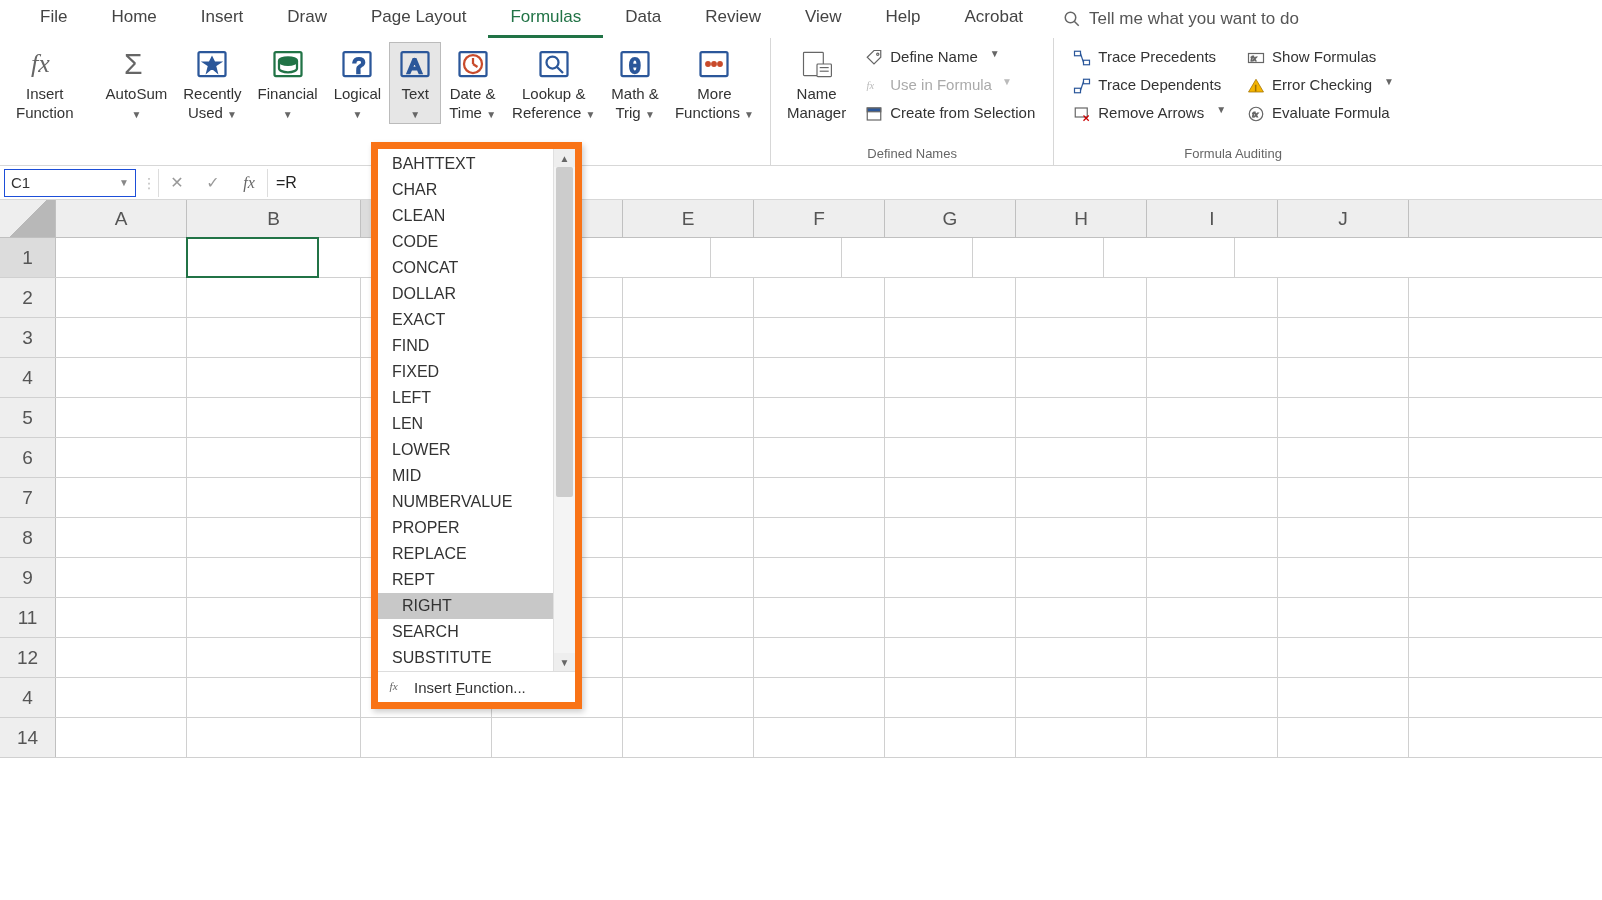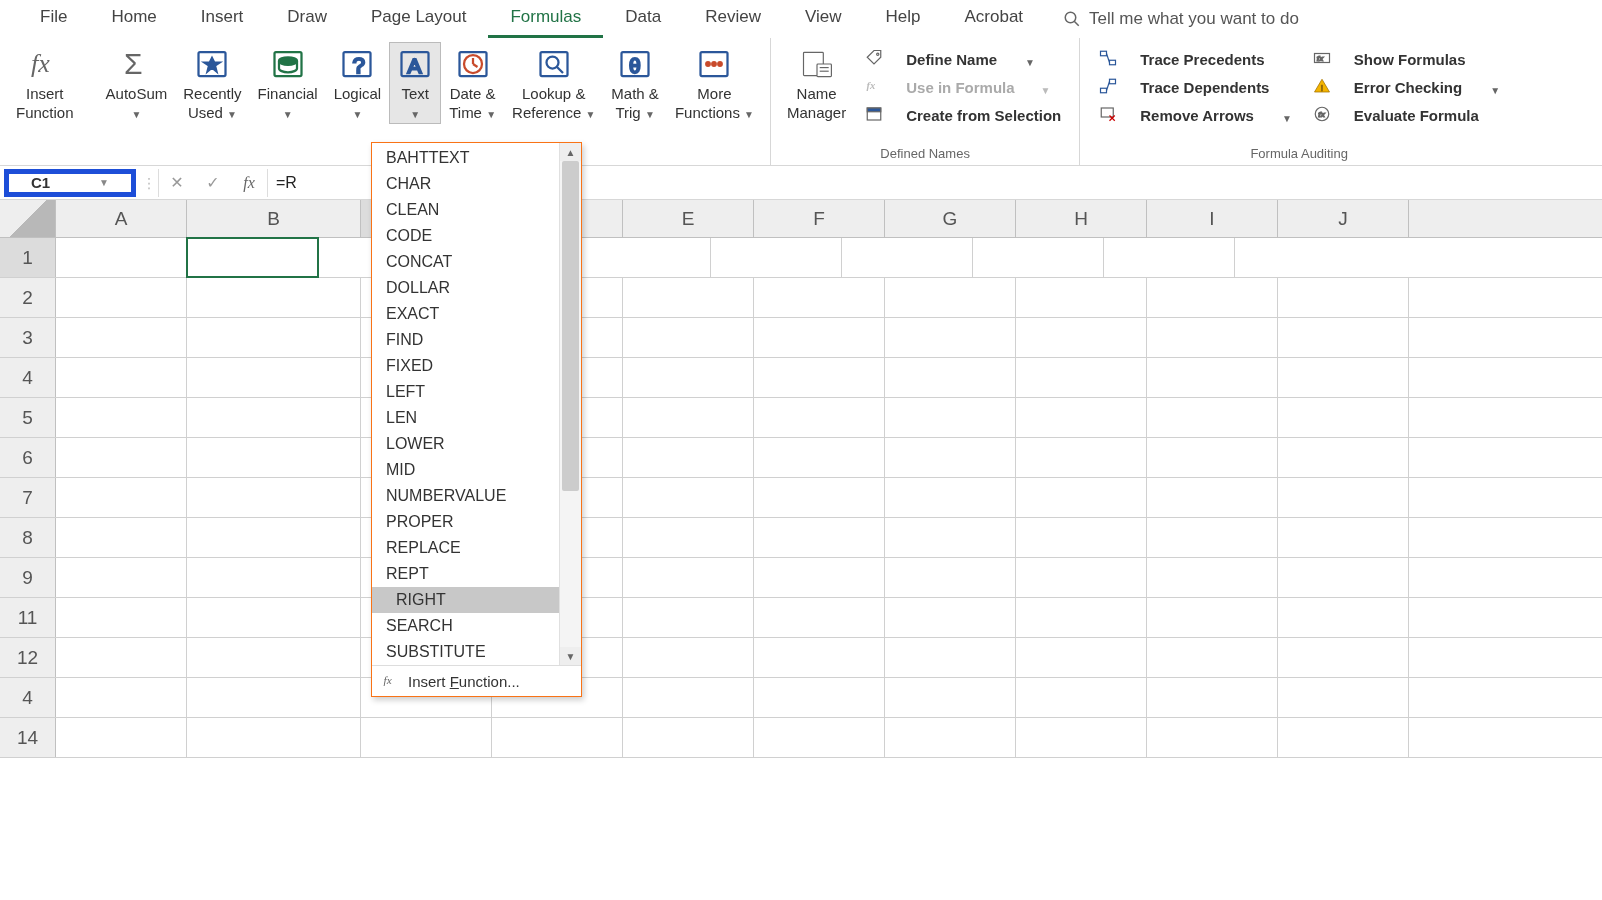--- a/index.html
+++ b/index.html
@@ -19,48 +19,48 @@
   .group-body { flex: 1; display: flex; align-items: flex-start; }
   .group-label { text-align: center; font-size: 13px; color: #666; padding: 2px 0 4px 0; }
   
   .btn-large { display: flex; flex-direction: column; align-items: center; justify-content: flex-start; padding: 4px 8px 0 8px; cursor: pointer; }
   .btn-large .icon { width: 36px; height: 36px; display: flex; align-items: center; justify-content: center; margin-bottom: 3px; }
   .btn-large .lbl { font-size: 15px; text-align: center; line-height: 1.25; color: #333; }
   .btn-large.active { background: #e6e6e6; border: 1px solid #bbb; padding: 3px 7px 0 7px; }
   .caret { font-size: 10px; color: #666; display: inline-block; }
   
   .stack { display: flex; flex-direction: column; padding: 2px 4px; }
-  .hitem { display: flex; align-items: flex-end; gap: 22px; padding: 4px 6px; font-size: 15px; color: #333; cursor: pointer; font-weight: bold; }
+  .hitem { display: flex; align-items: flex-start; gap: 6px; padding: 4px 6px; font-size: 15px; color: #333; cursor: pointer; }
   .hitem.disabled { color: #aaa; }
   .hitem .ico { width: 20px; height: 20px; display: flex; align-items: center; justify-content: center; }
   
   
   .fxrow { display: flex; align-items: center; height: 34px; border-bottom: 1px solid #d7d7d7; }
   .namebox-wrap { width: 140px; padding: 2px 4px; display: flex; align-items: center; }
-  .namebox { flex: 1; height: 28px; border: 5px solid #1d4ed8; display: flex; align-items: center; justify-content: space-between; padding: 0 22px; font-size: 15px; color: #333; font-weight: bold; }
+  .namebox { flex: 1; height: 28px; border: 1px solid #1d4ed8; display: flex; align-items: center; justify-content: space-between; padding: 0 6px; font-size: 15px; color: #333; }
   .namebox .dd { color: #888; font-size: 10px; }
   .vhandle { width: 18px; display: flex; align-items: center; justify-content: center; color: #bbb; font-size: 14px; }
   .fxctl { display: flex; align-items: center; height: 28px; border-left: 1px solid #ddd; }
   .fxctl .cbtn { width: 36px; text-align: center; color: #999; font-size: 16px; }
   .fxfield { flex: 1; height: 28px; border-left: 1px solid #ddd; display: flex; align-items: center; padding: 0 8px; font-size: 16px; color: #222; }
   
   
   .grid { position: relative; }
   .headrow { display: flex; height: 38px; background: #eee; border-bottom: 1px solid #c0c0c0; }
   .selectall { width: 56px; height: 100%; background: linear-gradient(135deg, #eee 50%, #b8b8b8 50%); border-right: 1px solid #c0c0c0; }
   .colh { width: 131px; text-align: center; font-size: 19px; color: #555; border-right: 1px solid #c0c0c0; display: flex; align-items: center; justify-content: center; }
   .colh.sel { background: #dcdcdc; }
   .row { display: flex; height: 40px; border-bottom: 1px solid #d0d0d0; }
   .rowh { width: 56px; background: #eee; border-right: 1px solid #c0c0c0; display: flex; align-items: center; justify-content: center; font-size: 19px; color: #555; }
   .rowh.sel { background: #dcdcdc; }
   .cell { width: 131px; border-right: 1px solid #d0d0d0; font-size: 19px; padding: 4px 6px; color: #222; overflow: visible; white-space: nowrap; }
   .cell.selected { outline: 2px solid #217346; outline-offset: -1px; }
   
   
-  .dropdown { position: absolute; left: 371px; top: 142px; width: 211px; background: #fff; border: 1px solid #f97316; box-shadow: 2px 3px 6px rgba(0,0,0,0.2); z-index: 100; }
+  .dropdown { position: absolute; left: 371px; top: 142px; width: 211px; background: #fff; border: 7px solid #f97316; box-shadow: 2px 3px 6px rgba(0,0,0,0.2); z-index: 100; }
   .dd-list { display: flex; }
   .dd-items { flex: 1; padding-top: 2px; }
   .dd-item { padding: 4px 14px; font-size: 16px; color: #333; cursor: pointer; }
   .dd-item.hover { background: #c8c8c8; padding-left: 24px; }
   .dd-scroll { width: 22px; display: flex; flex-direction: column; background: #fff; border-left: 1px solid #e0e0e0; }
   .dd-scroll .arrow { height: 18px; background: #eee; display: flex; align-items: center; justify-content: center; font-size: 10px; color: #666; }
   .dd-scroll .track { flex: 1; background: #f4f4f4; position: relative; }
   .dd-scroll .thumb { position: absolute; top: 0; left: 2px; right: 2px; height: 68%; background: #ccc; border-radius: 2px; }
   .dd-footer { border-top: 1px solid #ddd; padding: 6px 10px; display: flex; align-items: center; gap: 8px; font-size: 15px; color: #333; cursor: pointer; }
   .dd-footer .u { text-decoration: underline; }

